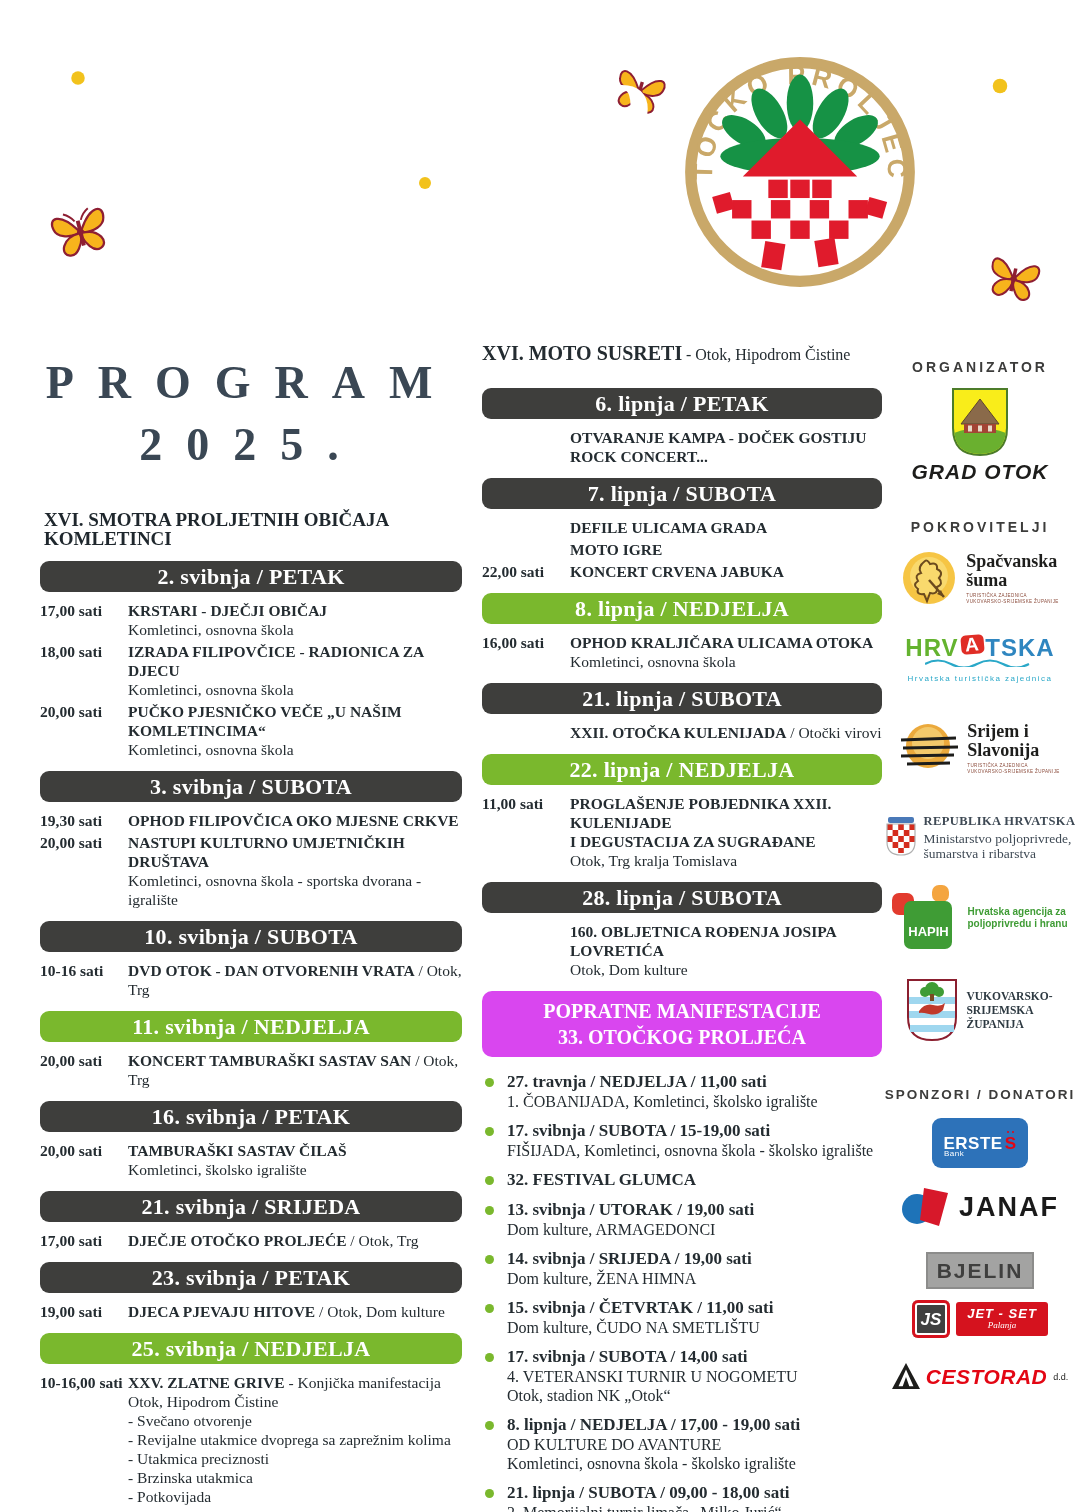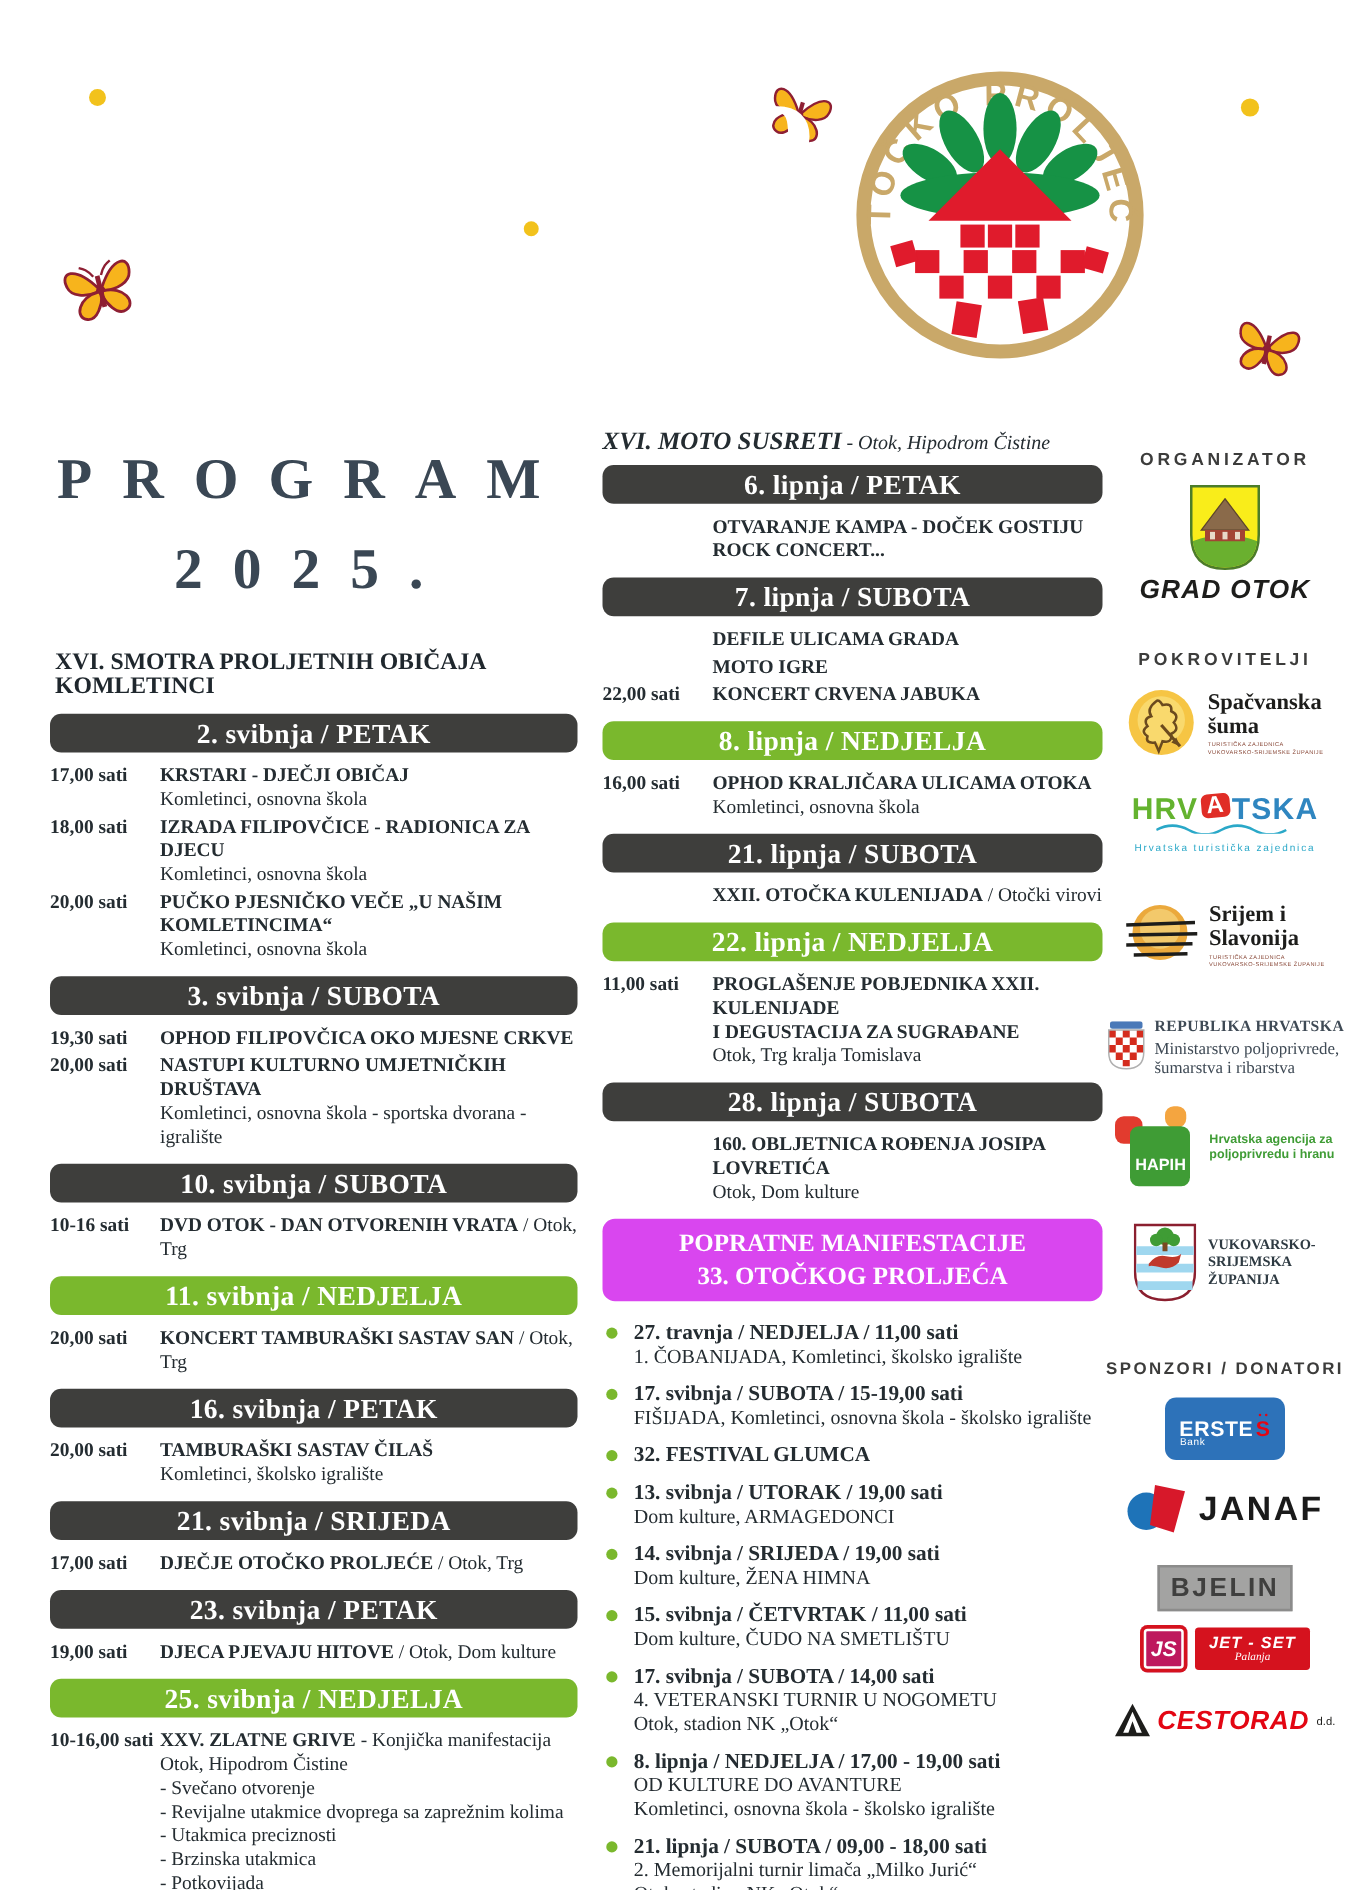--- a/index.html
+++ b/index.html
@@ -12,35 +12,35 @@
   .title .l1{font-size:88px;}
   .title .l2{font-size:60px;}
   .badge{position:absolute;left:680px;top:52px;}
   .decor{position:absolute;}
   
   .col{position:absolute;font-size:15.5px;line-height:19px;}
   .left-col{left:40px;top:360px;width:422px;}
   .mid-col{left:482px;top:344px;width:400px;}
   .right-col{left:880px;top:0;width:200px;height:1512px;font-family:"Liberation Sans",sans-serif;}
   .program-title{font-weight:700;font-size:46px;letter-spacing:24px;color:#3a4754;text-align:center;line-height:1;}
-  .program-year{margin-top:26px;}
+  .program-year{margin-top:16px;}
   .section-title{font-weight:700;font-size:19px;color:#1f272d;margin:42px 0 13px 4px;}
   .bar{height:31px;line-height:31px;border-radius:9px;font-size:22px;font-weight:700;color:#fff;
     text-align:center;margin-bottom:9px;letter-spacing:.3px;}
   .bar.dark{background:#3e3e3c;}
   .bar.green{background:#7ab82d;}
   .day-block{margin-bottom:12px;}
   .event{display:flex;margin-bottom:3px;}
   .time{flex:0 0 84px;font-weight:700;padding-right:4px;}
   .ebody{flex:1;}
   .etitle{font-weight:700;}
   .esuffix{font-weight:400;}
   .edetail{font-weight:400;}
   .edetail.b{font-weight:700;}
-  .mid-header{margin-bottom:8px;font-style:italic;}
+  .mid-header{margin-bottom:24px;}
   .mh-bold{font-weight:700;font-size:20px;}
   .mh-rest{font-size:16px;}
   .popratne{background:#d946ef;color:#fff;border-radius:10px;text-align:center;
     font-weight:700;font-size:20px;line-height:26px;padding:7px 4px;margin:2px 0 15px;}
   .bullet{display:flex;margin-bottom:10px;}
   .bdot{flex:0 0 9px;width:9px;height:9px;border-radius:50%;background:#7ab82d;margin:6px 13px 0 3px;}
   .blead{font-weight:700;font-size:17px;line-height:20px;}
   .bline{font-weight:400;font-size:16px;line-height:19px;}
   
   .r-item{position:absolute;left:0;width:100%;display:flex;justify-content:center;align-items:center;text-align:center;}
@@ -71,21 +71,21 @@
     display:flex;align-items:center;justify-content:center;font-weight:800;font-size:17px;letter-spacing:.5px;}
   .erste-s{color:#e30613;margin-left:2px;position:relative;}
   .erste-s::after{content:"";position:absolute;left:2px;top:-3px;width:2.5px;height:2.5px;border-radius:50%;
     background:#e30613;box-shadow:5px 0 0 #e30613;}
   .erste-bank{position:absolute;left:12px;bottom:5px;font-size:8px;font-weight:400;letter-spacing:.5px;}
   .janaf{display:flex;align-items:center;gap:10px;}
   .janaf-name{font-weight:800;font-size:27px;letter-spacing:2px;color:#1a1a1a;}
   .bjelin{width:104px;height:33px;background:#a3a3a2;border:2px solid #8c8c8b;display:flex;align-items:center;justify-content:center;
     font-weight:700;font-size:21px;letter-spacing:2px;color:#3f3f3e;}
   .jetset{display:flex;align-items:center;gap:6px;}
-  .js-box{width:38px;height:38px;border-radius:6px;background:#be185d;box-shadow:inset 0 0 0 3px #d5121e, inset 0 0 0 5px #fff;
+  .js-box{width:38px;height:38px;border-radius:6px;background:#404040;box-shadow:inset 0 0 0 3px #d5121e, inset 0 0 0 5px #fff;
     color:#fff;font-weight:800;font-style:italic;font-size:17px;display:flex;align-items:center;justify-content:center;}
   .jet-rect{width:92px;height:34px;border-radius:3px;background:#d5121e;color:#fff;display:flex;flex-direction:column;
     align-items:center;justify-content:center;line-height:1.1;}
   .jet-name{font-weight:800;font-style:italic;font-size:13px;letter-spacing:1px;}
   .jet-sub{font-style:italic;font-size:9px;font-family:"Liberation Serif",serif;}
   .cestorad{display:flex;align-items:center;gap:6px;}
   .cestorad-name{font-weight:800;font-style:italic;font-size:21px;color:#e30613;letter-spacing:.5px;}
   .cestorad-dd{font-size:9px;color:#1d1d1b;align-self:flex-end;margin-bottom:3px;}
   .cezareja{display:flex;align-items:center;gap:5px;color:#fff;}
   .cezareja-name{font-weight:700;font-size:27px;letter-spacing:.5px;}

